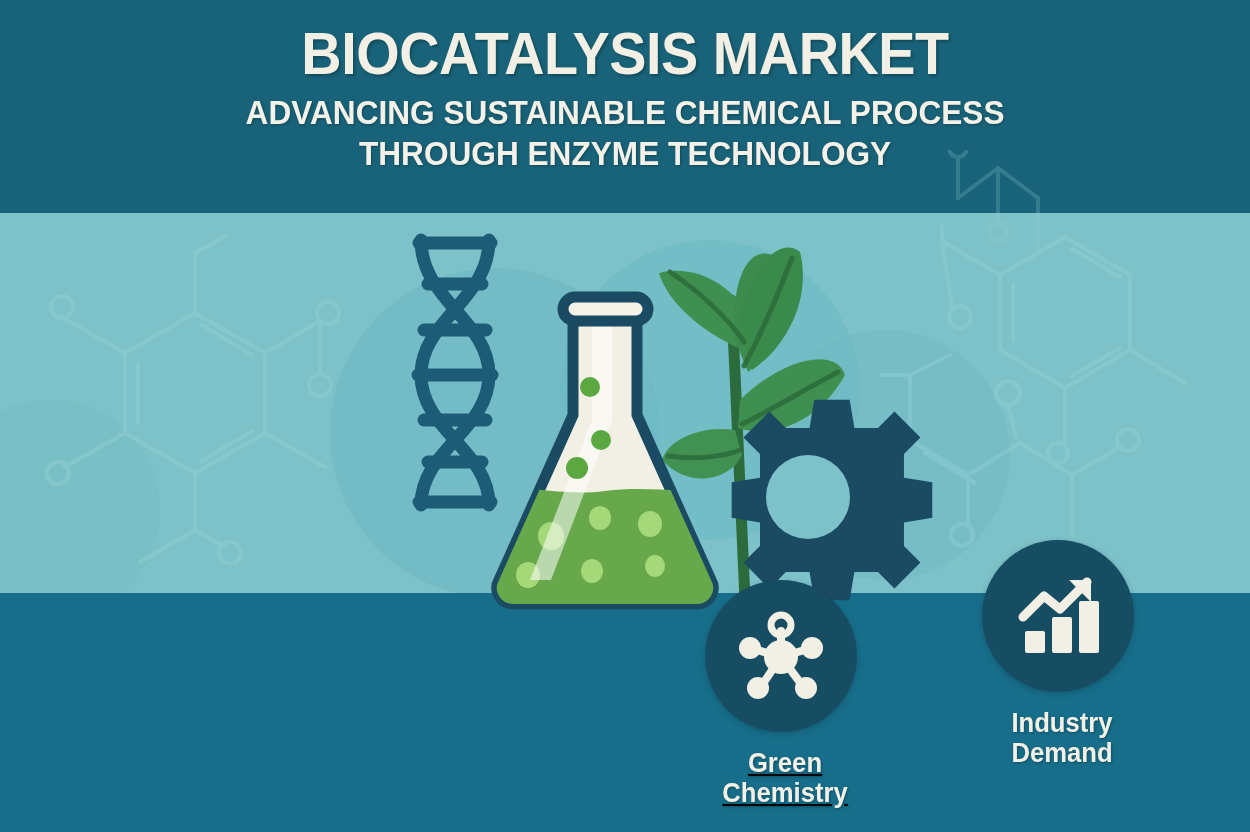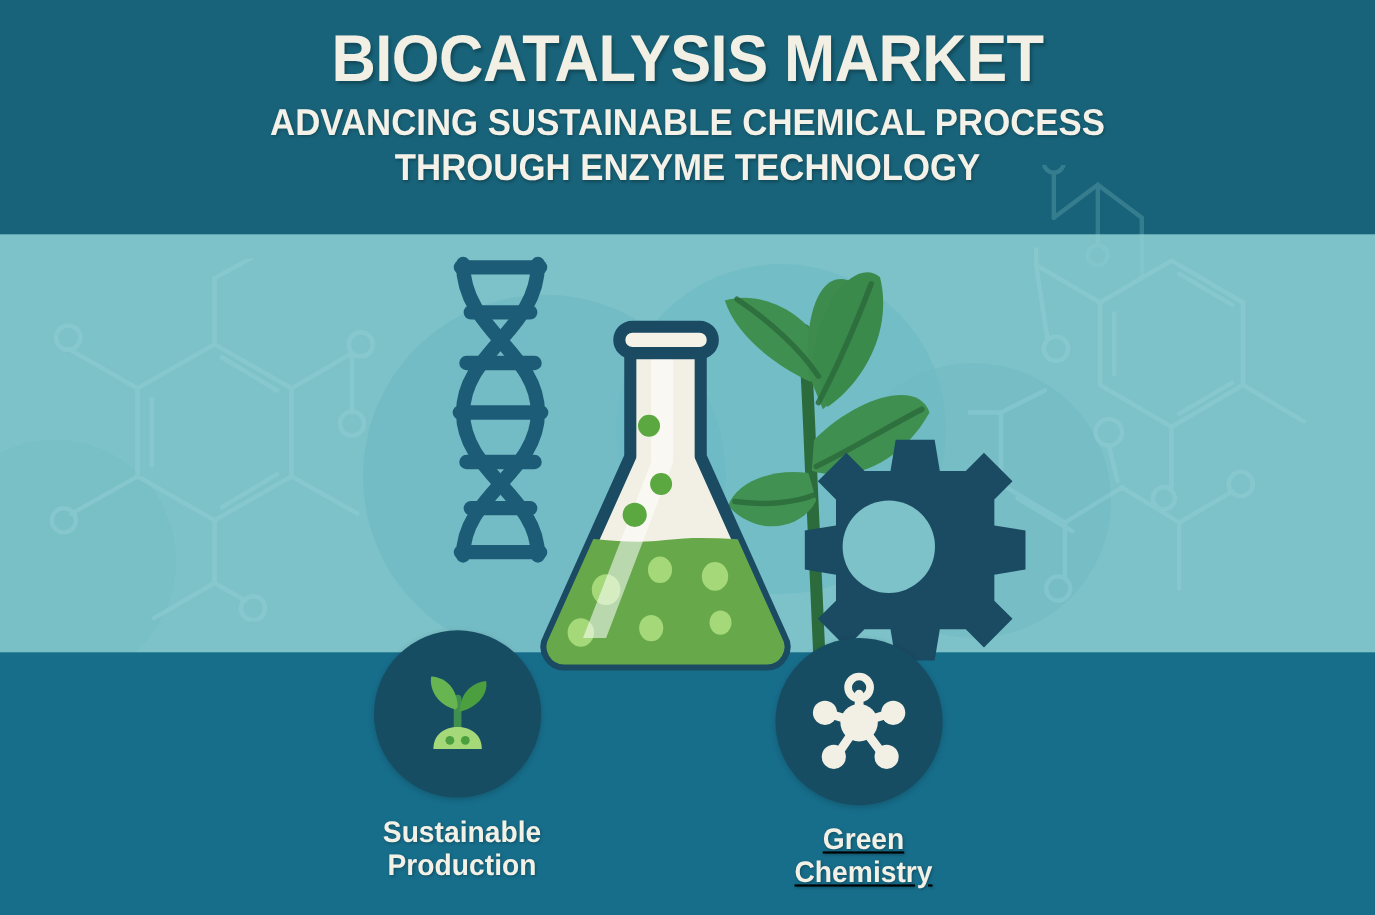--- a/index.html
+++ b/index.html
@@ -250,33 +250,20 @@
         <circle cx="590" cy="387" r="10"></circle>
         <circle cx="601" cy="440" r="10"></circle>
         <circle cx="577" cy="468" r="11"></circle>
       </g>
 
       <rect x="563" y="297" width="85" height="24" rx="12" fill="#f5f3e8" stroke="#1b4a63" stroke-width="11"></rect>
     </g>
   </svg>
 
 
-  <div class="feature" id="feat1">
-    <div class="fcircle">
-      <svg width="96" height="96" viewBox="0 0 96 96">
-        <path d="M48,68 L48,34" stroke="#3f9050" stroke-width="7" stroke-linecap="round" fill="none"></path>
-        <path d="M46,44 C30,40 22,26 24,14 C40,15 48,28 48,42 Z" fill="#67b551"></path>
-        <path d="M50,46 C66,42 76,30 74,18 C58,20 50,32 50,46 Z" fill="#4c9f3e"></path>
-        <path d="M26,80 C26,66 37,60 48,60 C59,60 70,66 70,80 Z" fill="#a4d879"></path>
-        <circle cx="41" cy="72" r="4" fill="#4c9f3e"></circle>
-        <circle cx="55" cy="72" r="4" fill="#4c9f3e"></circle>
-      </svg>
-    </div>
-    <div class="flabel"><span>Sustainable</span><br><span>Production</span></div>
-  </div>
 
   <div class="feature" id="feat2">
     <div class="fcircle">
       <svg width="94" height="94" viewBox="0 0 94 94">
         <g stroke="#f2f0e4" stroke-width="8" stroke-linecap="round">
           <line x1="47" y1="48" x2="47" y2="22"></line>
           <line x1="47" y1="48" x2="20" y2="40"></line>
           <line x1="47" y1="48" x2="74" y2="40"></line>
           <line x1="47" y1="48" x2="28" y2="76"></line>
           <line x1="47" y1="48" x2="68" y2="76"></line>
@@ -285,14 +272,26 @@
         <circle cx="47" cy="16" r="10" fill="none" stroke="#f2f0e4" stroke-width="7"></circle>
         <circle cx="16" cy="39" r="11" fill="#f2f0e4"></circle>
         <circle cx="78" cy="39" r="11" fill="#f2f0e4"></circle>
         <circle cx="24" cy="79" r="11" fill="#f2f0e4"></circle>
         <circle cx="72" cy="79" r="11" fill="#f2f0e4"></circle>
       </svg>
     </div>
     <div class="flabel"><span>Green</span><br><span>Chemistry</span></div>
   </div>
 
+  <div class="feature" id="feat3">
+    <div class="fcircle">
+      <svg width="94" height="94" viewBox="0 0 94 94">
+        <rect x="14" y="62" width="20" height="22" rx="2" fill="#f2f0e4"></rect>
+        <rect x="41" y="48" width="20" height="36" rx="2" fill="#f2f0e4"></rect>
+        <rect x="68" y="32" width="20" height="52" rx="2" fill="#f2f0e4"></rect>
+        <path d="M12,48 L33,27 L49,40 L76,13" fill="none" stroke="#f2f0e4" stroke-width="9" stroke-linecap="round" stroke-linejoin="round"></path>
+        <path d="M58,11 L80,11 L80,33 Z" fill="#f2f0e4"></path>
+      </svg>
+    </div>
+    <div class="flabel"><span>Industry</span><br><span>Demand</span></div>
+  </div>
 
 </div>
 
 </body></html>

